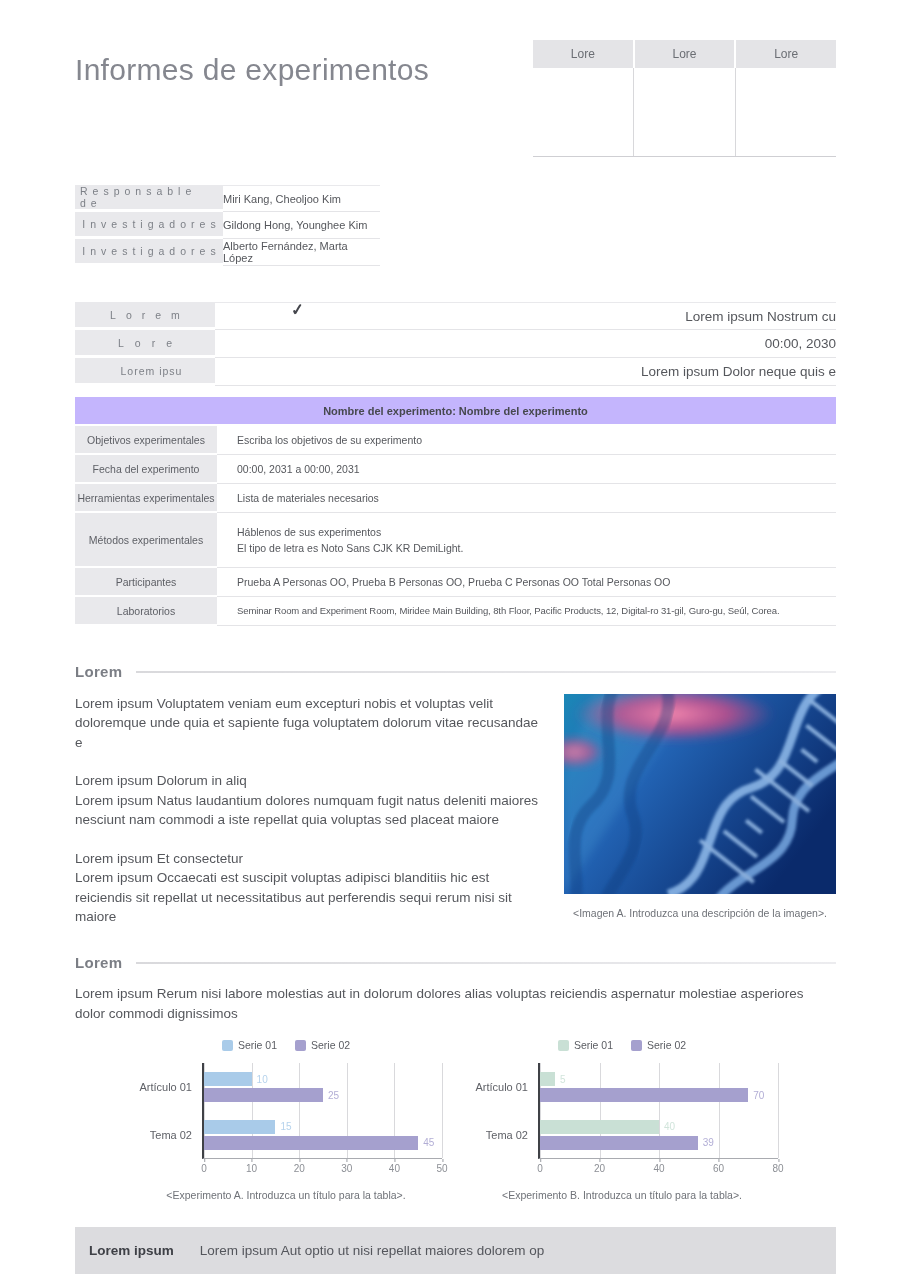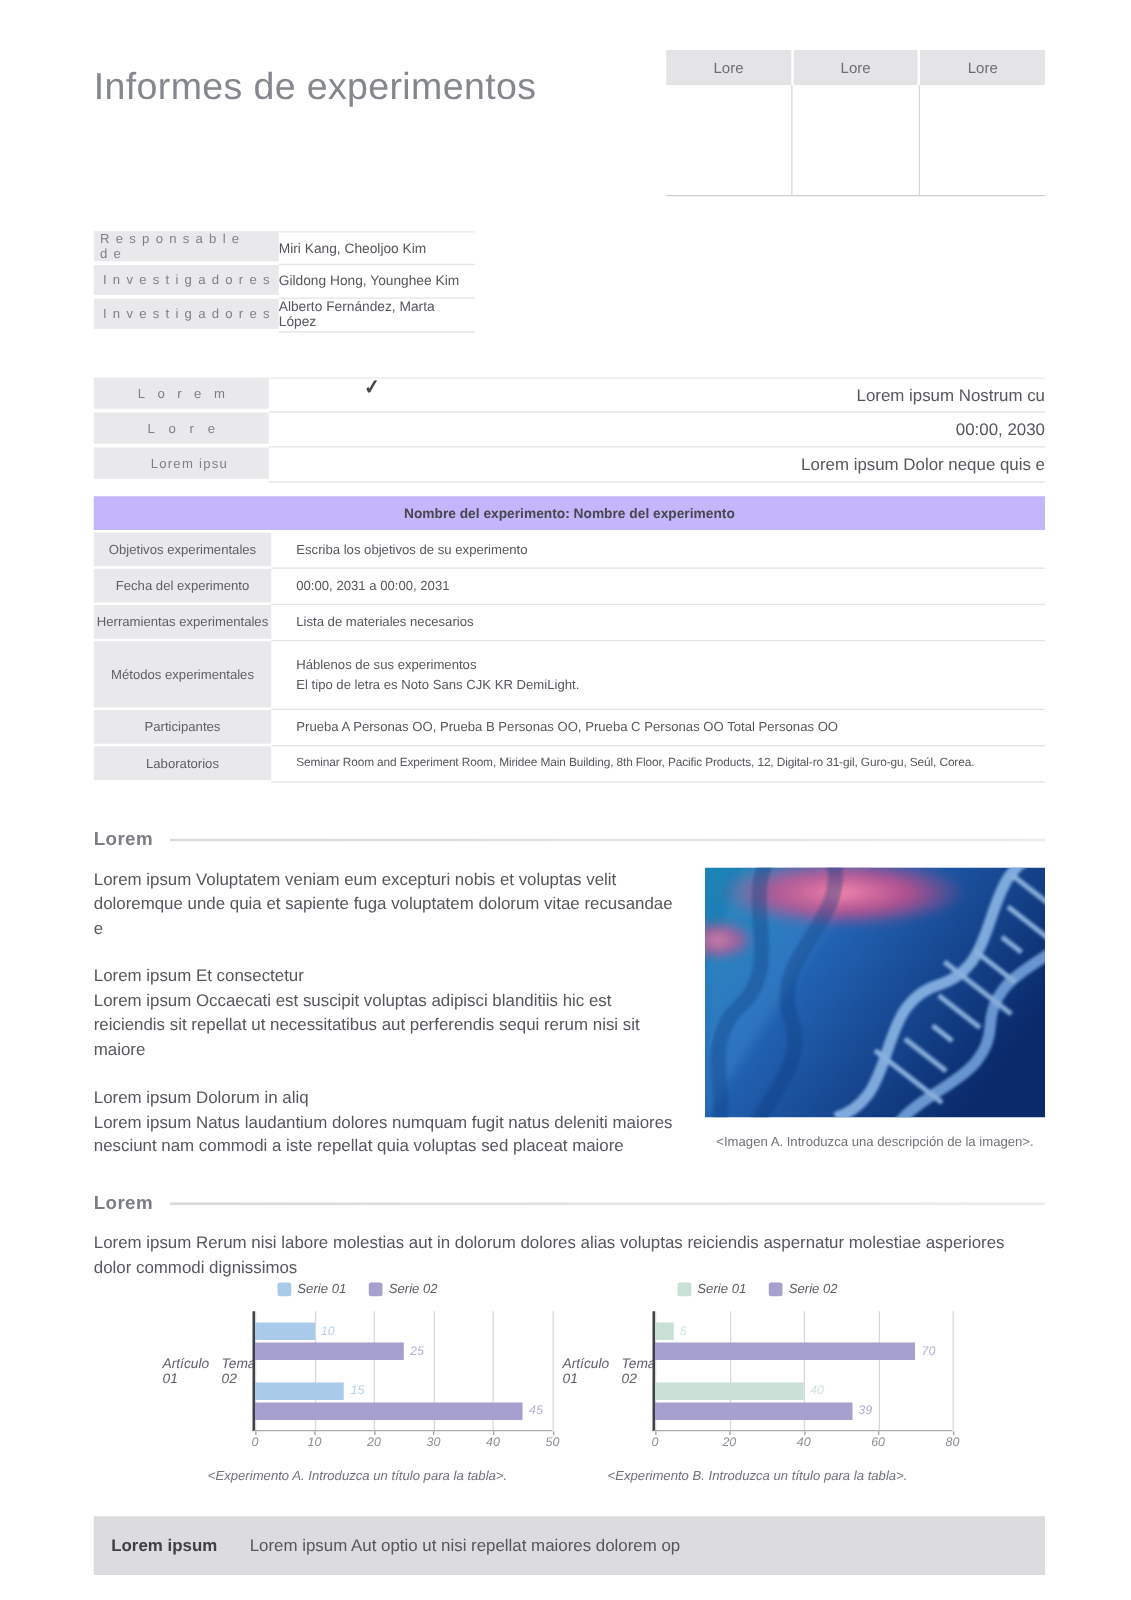--- a/index.html
+++ b/index.html
@@ -57,27 +57,27 @@
   .two-col { display:flex; margin-top:14px; }
   .col-text { width:472px; font-size:13.5px; color:#55575c; line-height:1.44; }
   .col-text p { margin-bottom:19px; }
   .col-text p:last-child { margin-bottom:0; }
   .col-img { margin-left:auto; width:272px; }
   .img-caption { margin-top:9px; text-align:center; font-size:10.5px; color:#6f7278; }
 
   .sec-para { margin-top:13px; font-size:13.5px; color:#55575c; line-height:1.44; }
 
   
-  .charts-row { display:flex; padding-left:55px; gap:8px;font-style:italic; }
+  .charts-row { margin-top:14px; display:flex; padding-left:55px; gap:24px; }
   .chart-block { width:312px; }
   .legend { display:flex; justify-content:center; gap:18px; height:16px; margin-bottom:10px; }
   .legend-item { display:flex; align-items:center; font-size:10.5px; color:#5b5d63; }
   .swatch { width:11px; height:11px; border-radius:2px; margin-right:5px; display:inline-block; }
   .chart-body { display:flex; }
-  .ylabels { width:72px; display:flex; flex-direction:row; }
+  .ylabels { width:72px; display:flex; flex-direction:column;text-align:right; }
   .ylab { flex:1; display:flex; align-items:center; justify-content:flex-end; padding-right:10px; font-size:11px; color:#5f6167; }
   .plot { flex:1; position:relative; height:96px; border-left:2px solid #3f4146; border-bottom:1px solid #a9abb0; display:flex; flex-direction:column; }
   .grid { position:absolute; top:0; bottom:0; width:1px; background:#d9d9dc; }
   .bargroup { flex:1; display:flex; flex-direction:column; justify-content:center; position:relative; z-index:1; }
   .barrow { display:flex; align-items:center; height:14px; margin:1px 0; }
   .bar { height:14px; }
   .barlab { font-size:10px; margin-left:5px; opacity:0.85; }
   .xaxis { position:relative; height:16px; margin-left:74px; }
   .xtick { position:absolute; top:4px; transform:translateX(-50%); font-size:10px; color:#8c8f95; }
   .xtick::before { content:''; position:absolute; top:-4px; left:50%; width:1px; height:3px; background:#9a9da3; }
@@ -176,22 +176,22 @@
     </div>
 
     <div class="sec1">
       <div class="sec-head">
         <span class="sec-title">Lorem</span>
         <span class="sec-line"></span>
       </div>
       <div class="two-col">
         <div class="col-text">
           <p>Lorem ipsum Voluptatem veniam eum excepturi nobis et voluptas velit doloremque unde quia et sapiente fuga voluptatem dolorum vitae recusandae e</p>
+          <p><span>Lorem ipsum Dolorum in aliq</span><br><span>Lorem ipsum Natus laudantium dolores numquam fugit natus deleniti maiores nesciunt nam commodi a iste repellat quia voluptas sed placeat maiore</span></p>
           <p><span>Lorem ipsum Et consectetur</span><br><span>Lorem ipsum Occaecati est suscipit voluptas adipisci blanditiis hic est reiciendis sit repellat ut necessitatibus aut perferendis sequi rerum nisi sit maiore</span></p>
-          <p><span>Lorem ipsum Dolorum in aliq</span><br><span>Lorem ipsum Natus laudantium dolores numquam fugit natus deleniti maiores nesciunt nam commodi a iste repellat quia voluptas sed placeat maiore</span></p>
         </div>
         <div class="col-img">
           <svg width="272" height="200" viewBox="0 0 272 200">
             <defs>
               <linearGradient id="bgGrad" x1="0" y1="0" x2="1" y2="0.55">
                 <stop offset="0" stop-color="#1b87b6"></stop>
                 <stop offset="0.35" stop-color="#2468ba"></stop>
                 <stop offset="1" stop-color="#0a2a6b"></stop>
               </linearGradient>
               <radialGradient id="pinkGlow" cx="0.5" cy="0.5" r="0.5">

